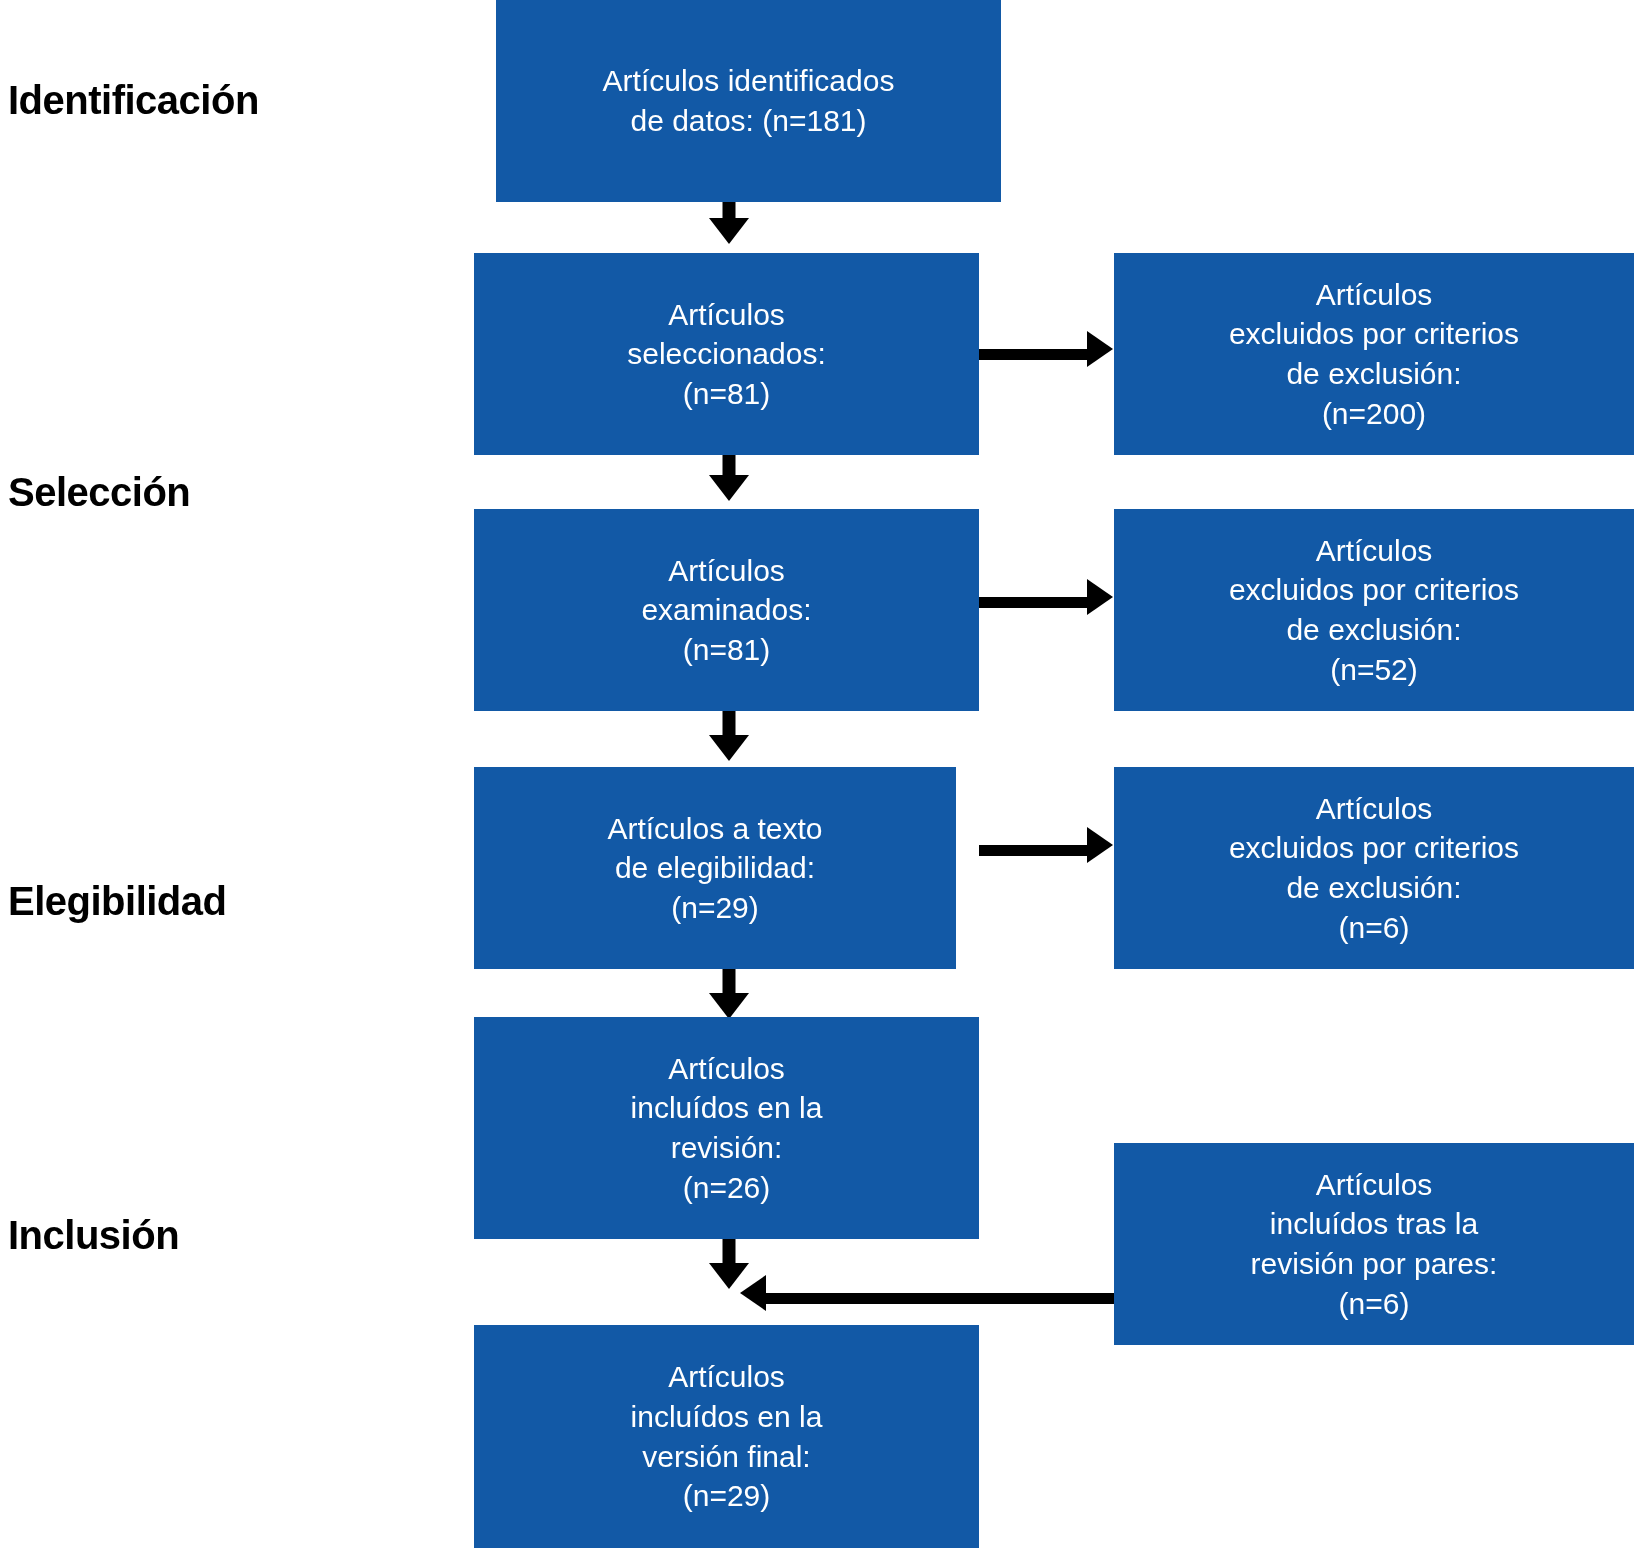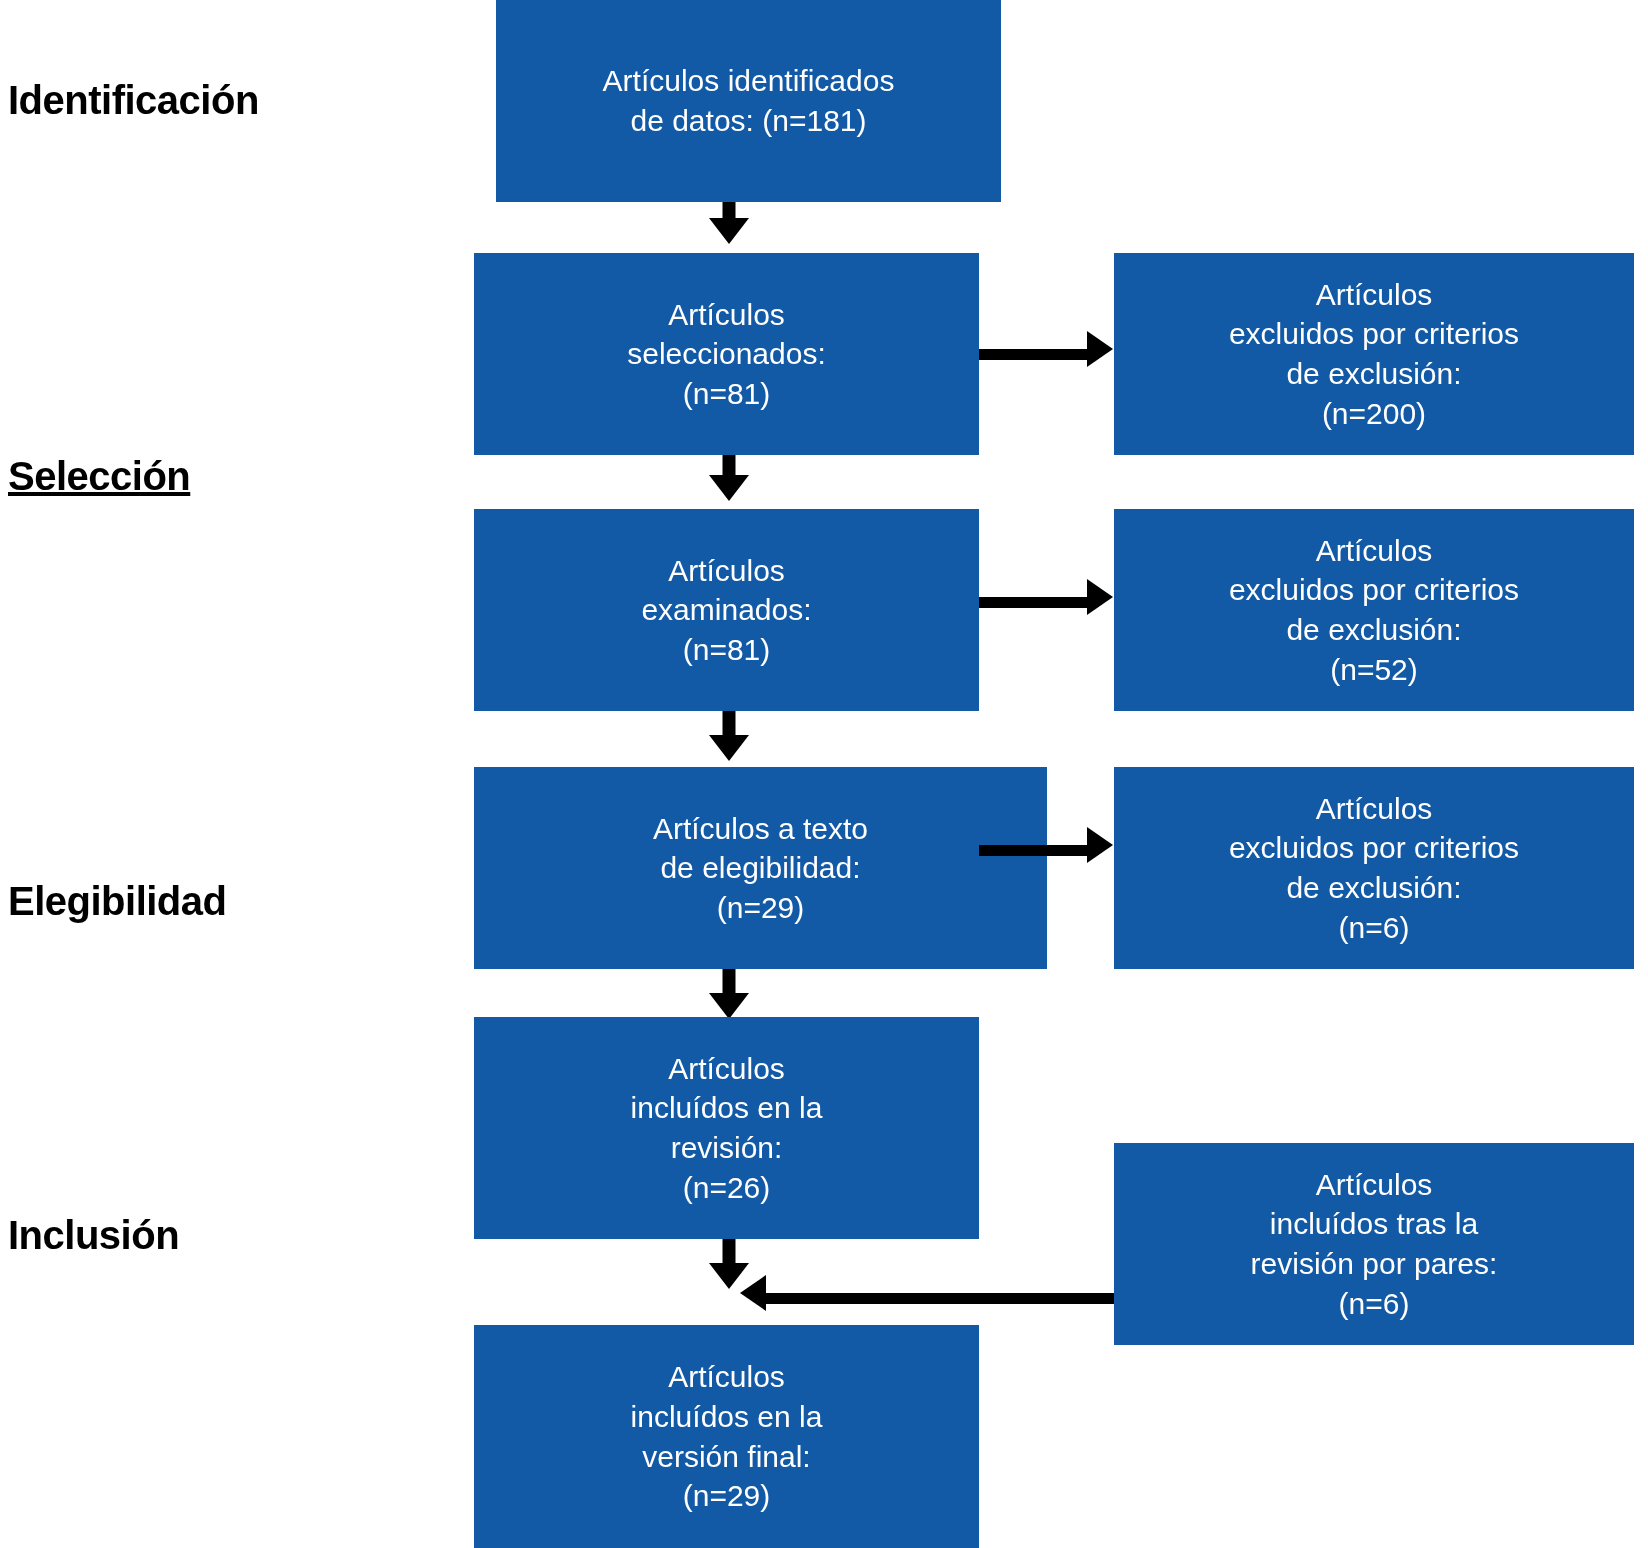--- a/index.html
+++ b/index.html
@@ -120,21 +120,21 @@
     border-right: 26px solid #000000;
   }
 </style>
 </head>
 <body>
 
 <div id="canvas">
 
   <div class="stage-label" style="left:8px; top:80px;">Identificación</div>
 
-  <div class="stage-label" style="left:8px; top:456px;text-decoration:underline;">Selección</div>
+  <div class="stage-label" style="left:8px; top:472px;">Selección</div>
 
   <div class="stage-label" style="left:8px; top:881px;text-align:right;">Elegibilidad</div>
 
   <div class="stage-label" style="left:8px; top:1215px;text-align:right;">Inclusión</div>
 
   <div class="box" style="left:474px; top:0px; width:505px; height:202px;margin-left:22px;">
     <span class="line">Artículos identificados</span>
     <span class="line">de datos: (n=181)</span>
   </div>
 
@@ -182,21 +182,21 @@
     <span class="line">excluidos por criterios</span>
     <span class="line">de exclusión:</span>
     <span class="line">(n=52)</span>
   </div>
 
   <div class="arrow-down" style="left:729px; top:711px;">
     <div class="shaft" style="height:30px;"></div>
     <div class="head" style="top:24px;"></div>
   </div>
 
-  <div class="box" style="left:474px; top:767px; width:573px; height:202px;">
+  <div class="box" style="left:474px; top:767px; width:482px; height:202px;">
     <span class="line">Artículos a texto</span>
     <span class="line">de elegibilidad:</span>
     <span class="line">(n=29)</span>
   </div>
 
   <div class="arrow-right" style="left:979px; top:845px; width:135px;">
     <div class="shaft" style="width:112px;"></div>
     <div class="head" style="left:108px;"></div>
   </div>
 

